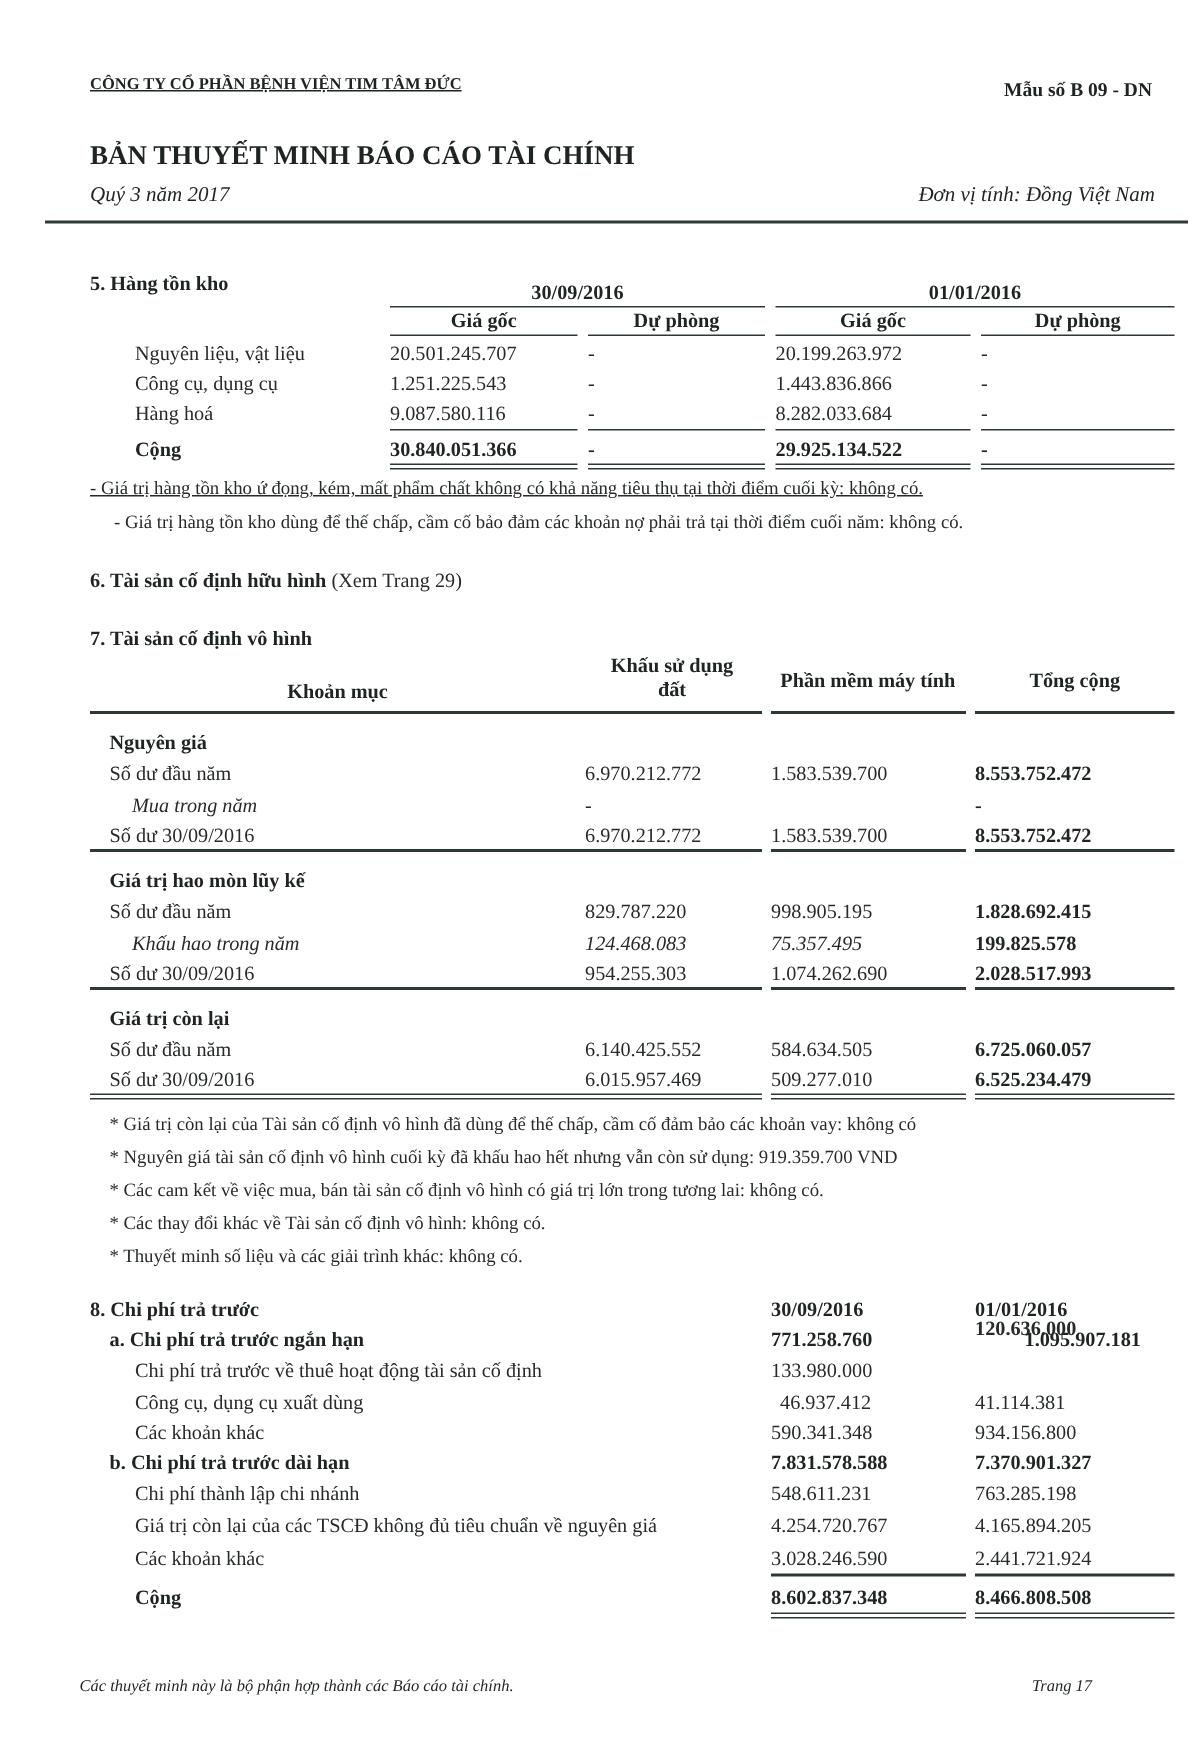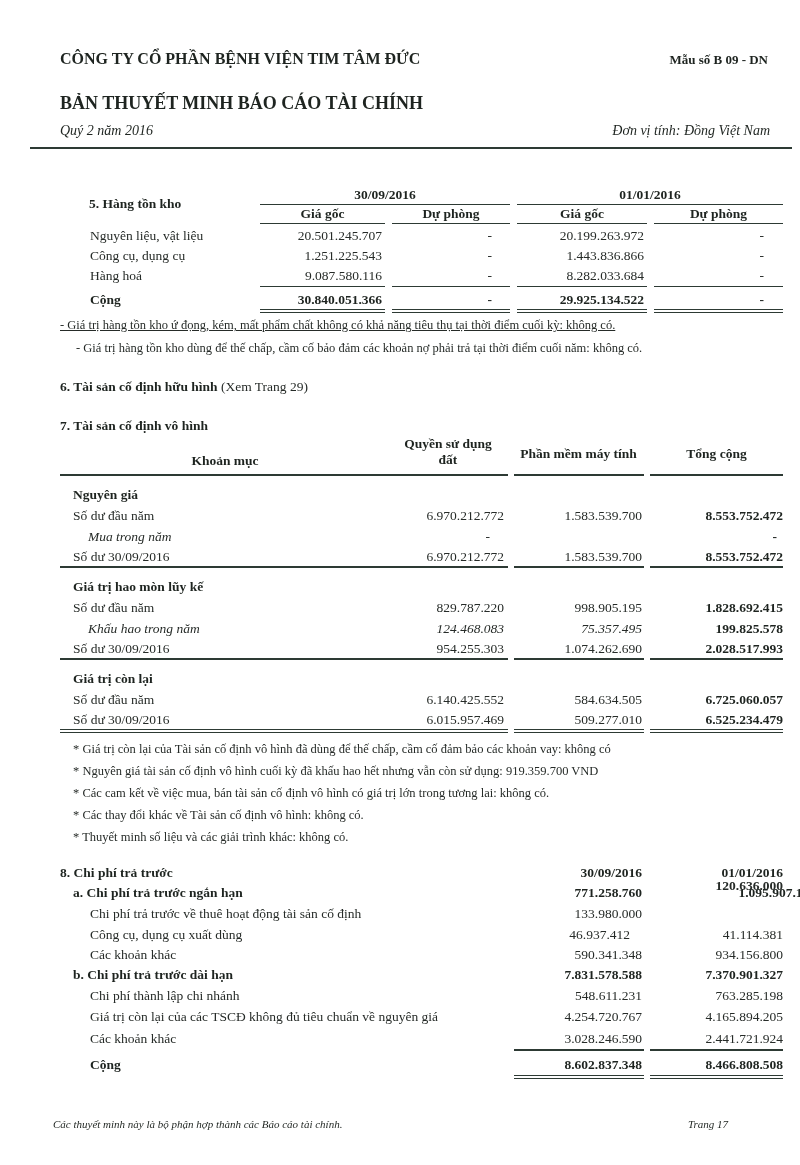--- a/index.html
+++ b/index.html
@@ -4,39 +4,39 @@
 <style>
   html, body { margin: 0; padding: 0; }
   body {
     width: 800px; height: 1165px; background: #ffffff; position: relative;
     font-family: "Liberation Serif", "DejaVu Serif", serif; color: #1e2420;
     overflow: hidden;
   }
   .abs { position: absolute; white-space: nowrap; }
   .b { font-weight: bold; }
   .i { font-style: italic; }
-  .num { text-align: right; }
+  .num { }
   .f13 { font-size: 13.5px; }
   .f12 { font-size: 12.5px; }
   .hline { position: absolute; height: 0; border-top: 1.6px solid #2d3a34; }
   .dline { position: absolute; height: 2px; border-top: 1.3px solid #2d3a34; border-bottom: 1.3px solid #2d3a34; }
   .txt { color: #262b28; }
 </style>
 </head>
 <body>
 
-<div class="abs b" style="left:60px;top:50px;font-size:16px;">CÔNG TY CỔ PHẦN BỆNH VIỆN TIM TÂM ĐỨC</div>
+<div class="abs b" style="left:60px;top:50px;font-size:11px;text-decoration:underline;">CÔNG TY CỔ PHẦN BỆNH VIỆN TIM TÂM ĐỨC</div>
 <div class="abs b" style="right:32px;top:52px;font-size:13px;">Mẫu số B 09 - DN</div>
 <div class="abs b" style="left:60px;top:93px;font-size:18px;">BẢN THUYẾT MINH BÁO CÁO TÀI CHÍNH</div>
-<div class="abs i" style="left:60px;top:123px;font-size:14px;">Quý 2 năm 2016</div>
+<div class="abs i" style="left:60px;top:123px;font-size:14px;">Quý 3 năm 2017</div>
 <div class="abs i" style="right:30px;top:123px;font-size:14px;">Đơn vị tính: Đồng Việt Nam</div>
 <div class="hline" style="left:30px;width:762px;top:147px;border-top-width:2px;"></div>
 
 <div>
-  <div class="abs b f13" style="left:60px;top:196px;margin-left:29px;">5. Hàng tồn kho</div>
+  <div class="abs b f13" style="left:60px;top:181px;">5. Hàng tồn kho</div>
   <div class="abs b f13" style="left:260px;width:250px;text-align:center;top:187px;">30/09/2016</div>
   <div class="abs b f13" style="left:517px;width:266px;text-align:center;top:187px;">01/01/2016</div>
   <div class="hline" style="left:260px;width:250px;top:204px;"></div>
   <div class="hline" style="left:517px;width:266px;top:204px;"></div>
 
   <div class="abs b f13" style="left:260px;width:125px;text-align:center;top:206px;">Giá gốc</div>
   <div class="abs b f13" style="left:392px;width:118px;text-align:center;top:206px;">Dự phòng</div>
   <div class="abs b f13" style="left:517px;width:130px;text-align:center;top:206px;">Giá gốc</div>
   <div class="abs b f13" style="left:654px;width:129px;text-align:center;top:206px;">Dự phòng</div>
   <div class="hline" style="left:260px;width:125px;top:223px;"></div>
@@ -86,21 +86,21 @@
   <div class="abs f12 txt" style="left:60px;top:341px;margin-left:16px;">- Giá trị hàng tồn kho dùng để thế chấp, cầm cố bảo đảm các khoản nợ phải trả tại thời điểm cuối năm: không có.</div>
 </div>
 
 <div class="abs f13" style="left:60px;top:379px;">
   <span class="b">6. Tài sản cố định hữu hình</span><span class="txt"> (Xem Trang 29)</span>
 </div>
 
 <div>
   <div class="abs b f13" style="left:60px;top:418px;">7. Tài sản cố định vô hình</div>
   <div class="abs b f13" style="left:393px;width:110px;text-align:center;top:436px;line-height:16px;">
-    <div>Quyền sử dụng</div>
+    <div>Khấu sử dụng</div>
     <div>đất</div>
   </div>
   <div class="abs b f13" style="left:515px;width:127px;text-align:center;top:446px;">Phần mềm máy tính</div>
   <div class="abs b f13" style="left:651px;width:131px;text-align:center;top:446px;">Tổng cộng</div>
   <div class="abs b f13" style="left:60px;width:330px;text-align:center;top:453px;">Khoản mục</div>
   <div class="hline" style="left:60px;width:448px;top:474px;border-top-width:2px;"></div>
   <div class="hline" style="left:514px;width:130px;top:474px;border-top-width:2px;"></div>
   <div class="hline" style="left:650px;width:133px;top:474px;border-top-width:2px;"></div>
 
   <div class="abs b f13" style="left:73px;top:487px;">Nguyên giá</div>
@@ -183,21 +183,21 @@
     <div class="abs b f13 num" style="left:514px;width:128px;top:885px;">771.258.760</div>
     <div class="abs b f13 num" style="left:683px;width:133px;top:885px;">1.095.907.181</div>
   </div>
   <div>
     <div class="abs f13 txt" style="left:90px;top:906px;">Chi phí trả trước về thuê hoạt động tài sản cố định</div>
     <div class="abs f13 num txt" style="left:514px;width:128px;top:906px;">133.980.000</div>
     <div class="abs f13 num txt" style="left:650px;width:133px;top:878px;font-weight:bold;">120.636.000</div>
   </div>
   <div>
     <div class="abs f13 txt" style="left:90px;top:927px;">Công cụ, dụng cụ xuất dùng</div>
-    <div class="abs f13 num txt" style="left:502px;width:128px;top:927px;font-family:Liberation Serif, serif;">46.937.412</div>
+    <div class="abs f13 num txt" style="left:520px;width:128px;top:927px;font-family:Liberation Serif, serif;">46.937.412</div>
     <div class="abs f13 num txt" style="left:650px;width:133px;top:927px;">41.114.381</div>
   </div>
   <div>
     <div class="abs f13 txt" style="left:90px;top:947px;">Các khoản khác</div>
     <div class="abs f13 num txt" style="left:514px;width:128px;top:947px;">590.341.348</div>
     <div class="abs f13 num txt" style="left:650px;width:133px;top:947px;">934.156.800</div>
   </div>
 
   <div>
     <div class="abs b f13" style="left:73px;top:967px;text-align:center;">b. Chi phí trả trước dài hạn</div>

